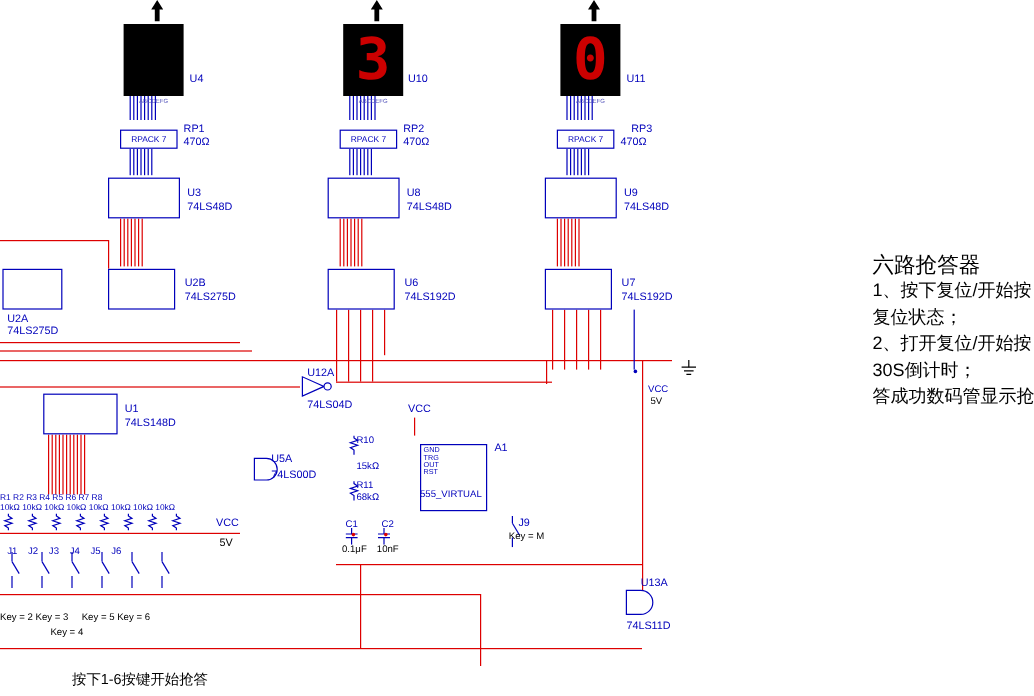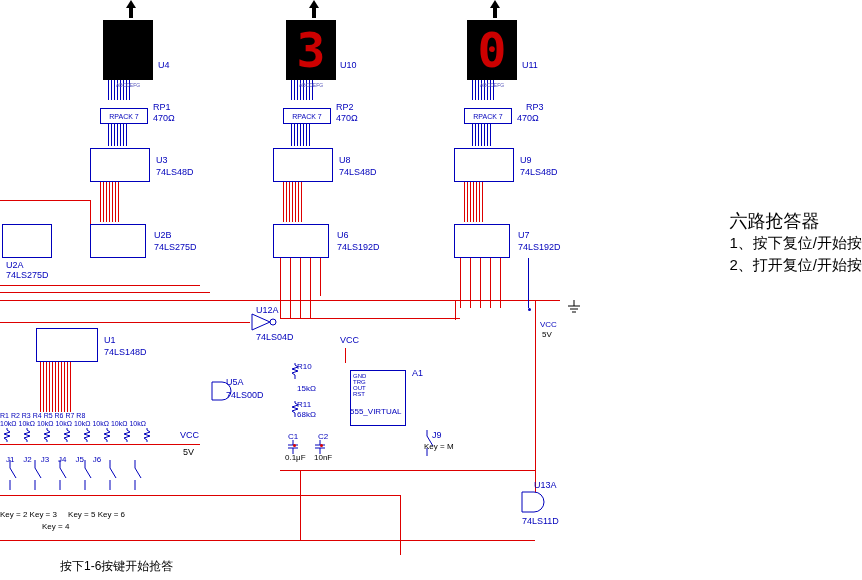--- a/index.html
+++ b/index.html
@@ -385,20 +385,23 @@
 </div>
 <div style="position:absolute;left:489px;top:0;z-index:3">
   <svg width="12" height="18">
       <polygon points="6,0 11,8 8,8 8,18 4,18 4,8 1,8" fill="#000"></polygon>
     </svg>
 </div>
 
 <div class="desc">
   <div style="font-size:18px">六路抢答器</div>
   <div>1、按下复位/开始按</div>
+  <div>复位状态；</div>
   <div>2、打开复位/开始按</div>
+  <div>30S倒计时；</div>
+  <div>答成功数码管显示抢</div>
 </div>
 
 <div class="lbl cblack" style="left:60px;top:558px;font-size:12px">按下1-6按键开始抢答</div>
 
 <div class="jct" style="left:293px;top:444px"></div>
 <div class="jct" style="left:320px;top:444px"></div>
 <div class="jct b" style="left:528px;top:308px"></div>
 
 </body></html>

